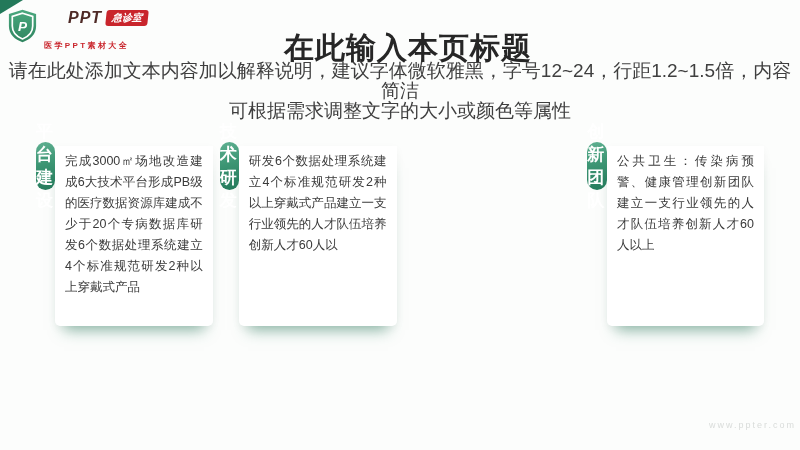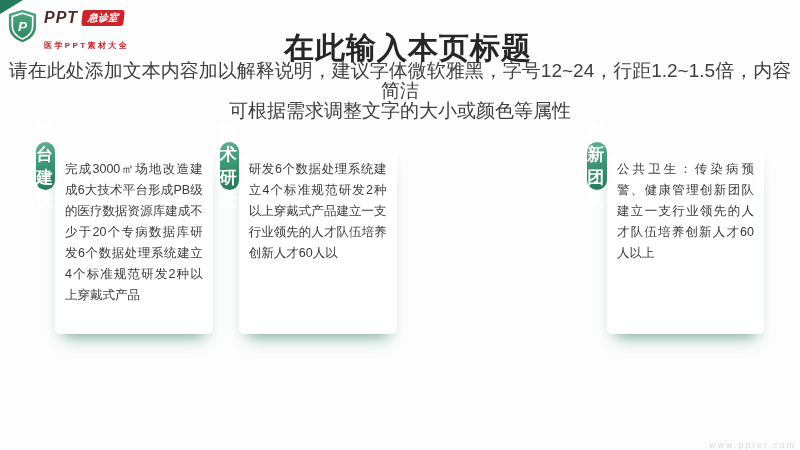--- a/index.html
+++ b/index.html
@@ -21,21 +21,21 @@
     border-top:14px solid var(--accent-dark);
     border-right:23px solid transparent;
   }
   
   .logo{position:absolute;top:9px;left:7px;display:flex;align-items:flex-start;gap:6px;}
   .logo svg{display:block;}
   .logo-text{padding-top:1px;}
   .logo-row{display:flex;align-items:center;gap:4px;}
   .brand{
     font-size:16px;font-weight:800;font-style:italic;letter-spacing:1px;
-    color:var(--brand-brown);line-height:16px;
+    color:var(--brand-brown);line-height:16px;margin-left:24px;
   }
   .badge{
     background:var(--badge-red);color:#fff;font-weight:bold;font-style:italic;
     font-size:10px;line-height:10px;padding:3px 6px;border-radius:3px;
     transform:skewX(-6deg);display:inline-block;
   }
   .tagline{
     margin-top:14px;font-size:8px;letter-spacing:2.4px;color:var(--badge-red);
     font-weight:bold;white-space:nowrap;
   }
@@ -56,28 +56,28 @@
   .card{flex:1 1 0;display:flex;flex-direction:row;min-width:0;}
   .card-header{
     height:48px;border-radius:12px;
     background:linear-gradient(165deg,var(--accent-light) 0%,var(--accent) 45%,var(--accent-dark) 100%);
     color:#fff;font-size:17px;font-weight:bold;letter-spacing:2px;
     display:flex;align-items:center;justify-content:center;
     position:relative;z-index:2;
   }
   .card-body{
     height:170px;background:#ffffff;border-radius:0 0 5px 5px;
-    padding:5px 10px;margin-top:12px;
+    padding:5px 10px;margin-top:4px;
     font-size:12.5px;line-height:21px;color:#3a3a3a;
     text-align:justify;overflow:hidden;
     box-shadow:0 13px 14px -9px rgba(47,126,96,.55),0 3px 10px rgba(0,0,0,.04);
   }
   
   .watermark{
-    position:absolute;right:4px;bottom:0;
+    position:absolute;right:4px;bottom:20px;
     font-size:9px;letter-spacing:2px;color:#d9dcda;
   }
 </style>
 </head>
 <body>
 
 <div class="slide">
 
   <div class="corner-accent"></div>
 

